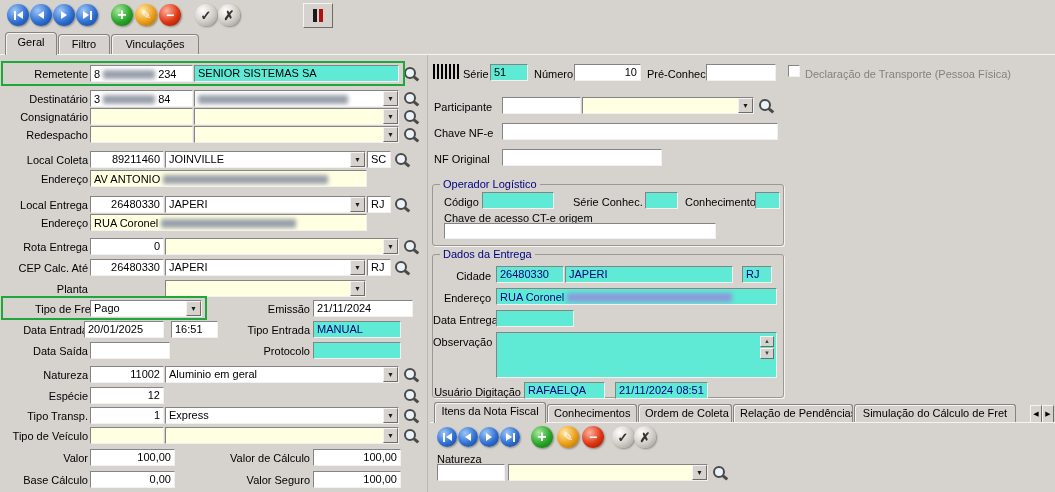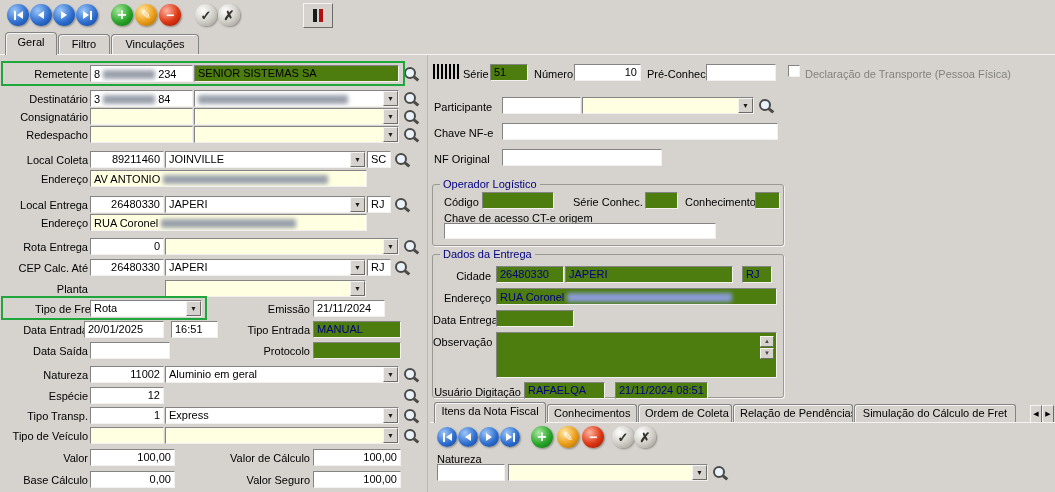--- a/index.html
+++ b/index.html
@@ -2,21 +2,21 @@
 <html><head>
 <meta charset="utf-8">
 <style>
 *{box-sizing:border-box;margin:0;padding:0}
 body{background:#808080}
 #app{position:relative;width:1055px;height:492px;background:#d6d3ce;font-family:"Liberation Sans",sans-serif;font-size:11px;color:#000;overflow:hidden}
 .lbl{position:absolute;height:14px;line-height:14px;white-space:nowrap;text-align:right}
 .lbl.l{text-align:left}
 .f{position:absolute;height:17px;background:#fff;border:1px solid;border-color:#848484 #f2f1ef #f2f1ef #848484;padding:1px 3px 0;line-height:13px;white-space:nowrap;overflow:hidden}
 .f.yellow{background:#ffffe1}
-.f.gray{background:#4d7c0f}
+.f.gray{background:#5eead4}
 .f.right{text-align:right}
 .f.navy{color:#000080}
 .f.flex{display:flex;align-items:center;gap:3px}
 .combo{padding-right:18px}
 .dd{position:absolute;top:0;right:0;width:15px;height:15px;background:#d6d3ce;border:1px solid;border-color:#f5f4f2 #6e6c66 #6e6c66 #f5f4f2;text-align:center;cursor:default}
 .dd::after{content:"▼";font-size:7px;color:#1c1c1a;line-height:13px;display:block}
 .mag{position:absolute;width:17px;height:17px;cursor:pointer}
 .mag::before{content:"";position:absolute;left:2px;top:2px;width:8px;height:8px;border:2px solid #4a4a48;border-radius:50%;background:#eaf3fb}
 .mag::after{content:"";position:absolute;left:11px;top:12px;width:6px;height:3px;background:#4a4a48;transform:rotate(40deg)}
 .ri{display:inline-block;height:9px;background:#9aa0ab;filter:blur(2px);border-radius:1px;flex:0 0 auto}
@@ -180,23 +180,23 @@
 
   <div class="f right" style="left:90px;top:259px;width:74px"><span>26480330</span></div>
   <div class="f combo" style="left:165px;top:259px;width:201px"><span>JAPERI</span><span class="dd"></span></div>
   <div class="f" style="left:367px;top:259px;width:24px"><span>RJ</span></div>
   <span class="mag" style="left:393px;top:259px"></span>
 
   <div class="f combo yellow" style="left:165px;top:280px;width:201px">
       <span class="dd"></span>
     </div>
 
-  <div class="f combo" style="left:90px;top:300px;width:112px"><span>Rota</span><span class="dd"></span></div>
+  <div class="f combo" style="left:90px;top:300px;width:112px"><span>Pago</span><span class="dd"></span></div>
   <div class="hl" style="left:1px;top:296px;width:206px;height:24px"></div>
-  <div class="f" style="left:313px;top:300px;width:72px"><span>21/11/2024</span></div>
+  <div class="f" style="left:313px;top:300px;width:100px"><span>21/11/2024</span></div>
 
   <div class="f" style="left:84px;top:321px;width:80px"><span>20/01/2025</span></div>
   <div class="f" style="left:171px;top:321px;width:47px"><span>16:51</span></div>
   <div class="f gray navy" style="left:313px;top:321px;width:88px"><span>MANUAL</span></div>
 
   <div class="f" style="left:90px;top:342px;width:80px"></div>
   <div class="f gray" style="left:313px;top:342px;width:88px"></div>
 
   <div class="f right" style="left:90px;top:366px;width:74px"><span>11002</span></div>
   <div class="f combo" style="left:165px;top:366px;width:234px"><span>Aluminio em geral</span><span class="dd"></span></div>

